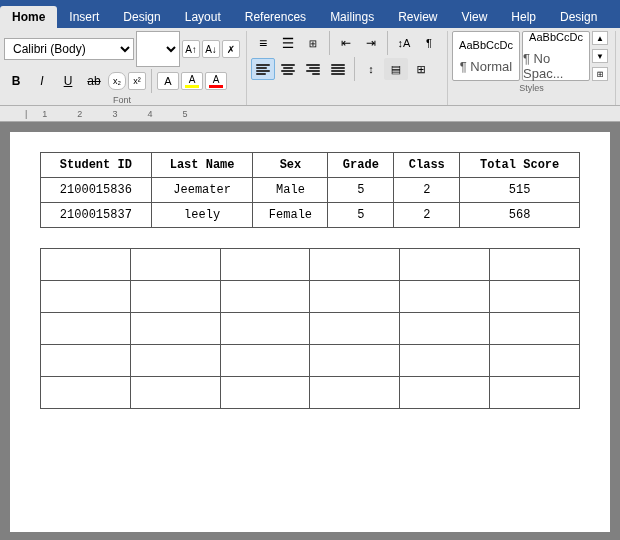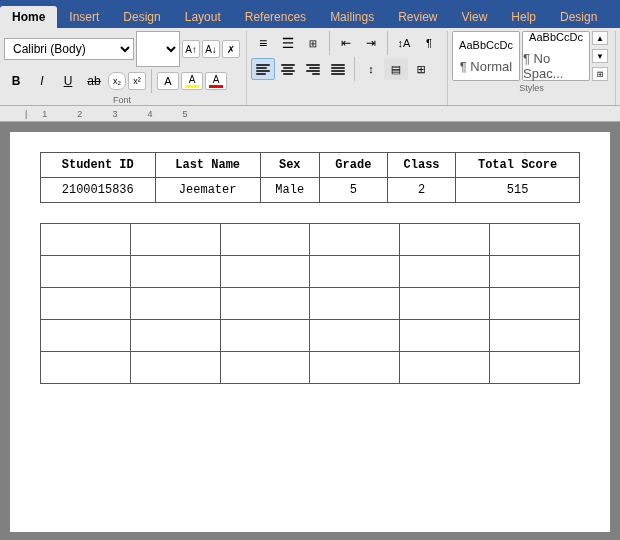--- a/index.html
+++ b/index.html
@@ -9,21 +9,21 @@
     .tab-bar {
       background: #2b579a;
       display: flex;
       align-items: flex-end;
       padding-top: 2px;
       height: 28px;
     }
     .tab {
       padding: 4px 12px;
       font-size: 12px;
-      color: #fdba74;
+      color: #ffffff;
       cursor: pointer;
       border-radius: 3px 3px 0 0;
       background: transparent;
     }
     .tab.active {
       background: #e8e8e8;
       color: #000;
       font-weight: bold;
     }
 
@@ -302,20 +302,28 @@
       </thead>
       <tbody>
         <tr>
           <td>2100015836</td>
           <td>Jeemater</td>
           <td>Male</td>
           <td>5</td>
           <td>2</td>
           <td>515</td>
         </tr>
+        <tr>
+          <td>2100015837</td>
+          <td>leely</td>
+          <td>Female</td>
+          <td>5</td>
+          <td>2</td>
+          <td>568</td>
+        </tr>
       </tbody>
     </table>
 
     <table style="margin-top: 20px;">
       <tbody>
         <tr class="empty-table">
           <td></td>
           <td></td>
           <td></td>
           <td></td>

